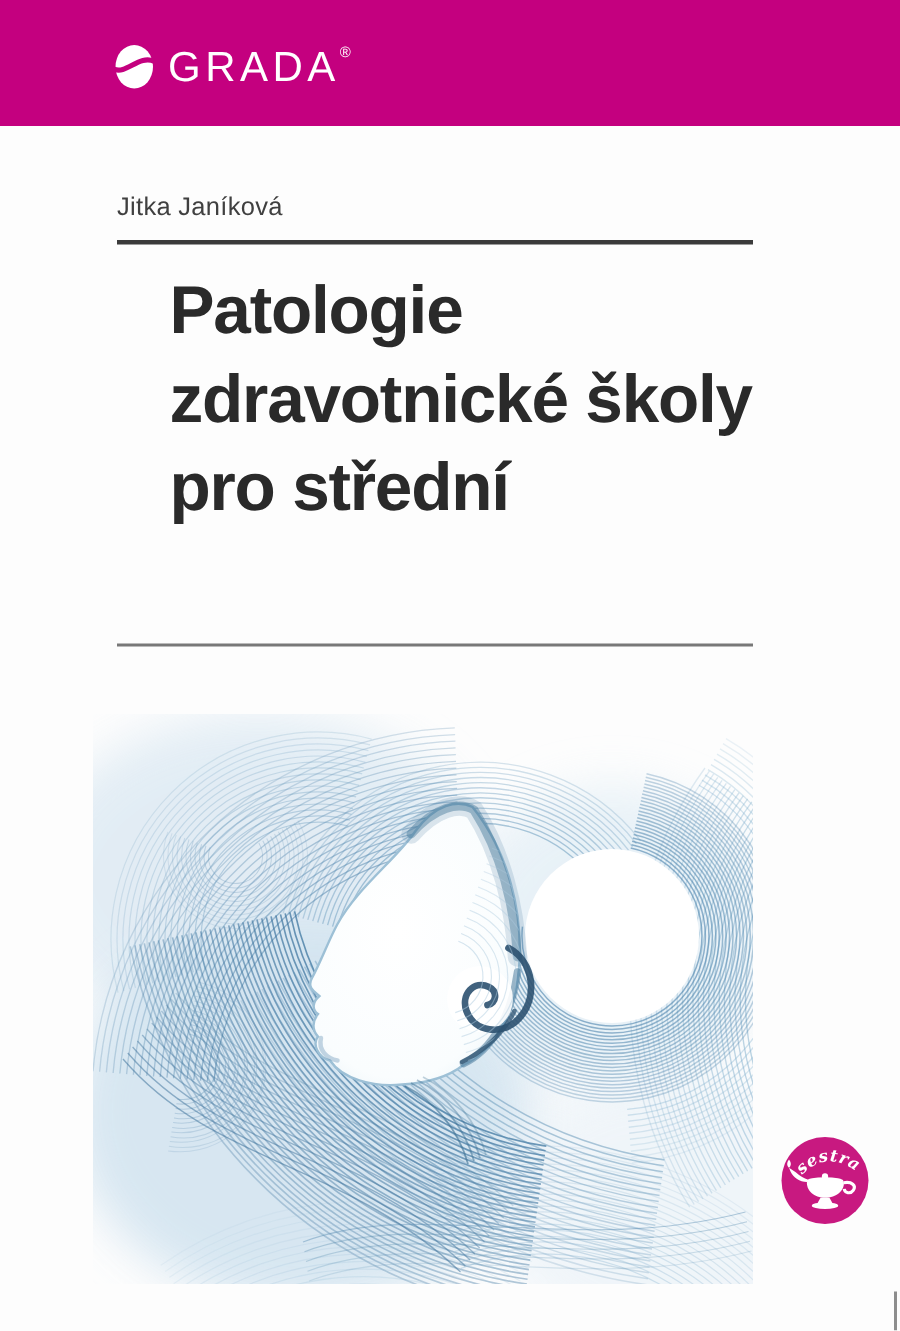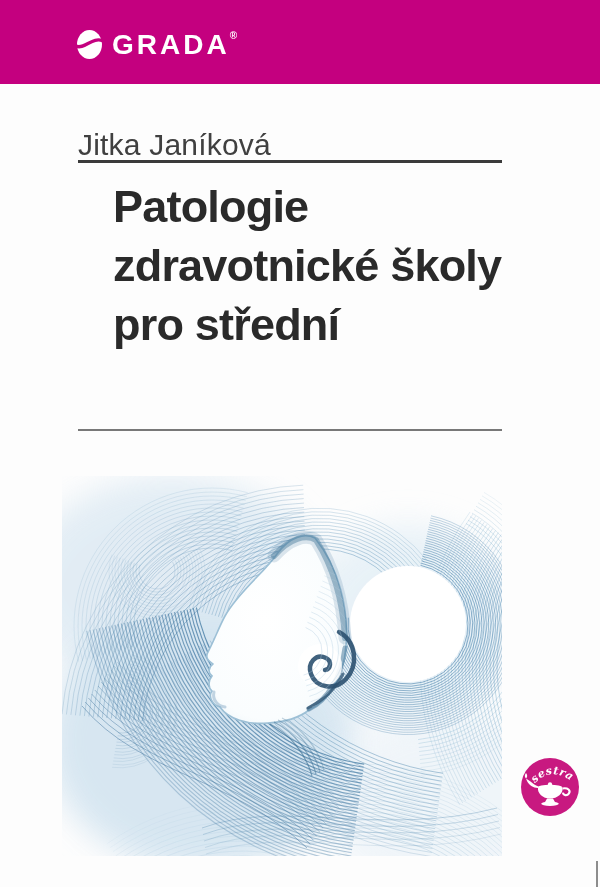--- a/index.html
+++ b/index.html
@@ -11,28 +11,28 @@
   
   .banner{
     position:absolute;left:0;top:0;width:600px;height:84px;
     background:var(--banner,#c4007f);
   }
   .logo{
     position:absolute;left:76px;top:29px;display:flex;align-items:flex-start;gap:9px;
   }
   .logo-egg{width:27px;height:31px;display:block;}
   .logo-word{
-    color:#fff;font-weight:700;font-size:28px;line-height:31px;
+    color:#fff;font-weight:400;font-size:28px;line-height:31px;
     letter-spacing:3px;display:flex;align-items:flex-start;
   }
   .logo-reg{color:#fff;font-size:10px;line-height:10px;margin-top:2px;letter-spacing:0;}
   
   .author{
     position:absolute;left:78px;top:128px;
-    font-size:30px;color:var(--author_text,#404040);letter-spacing:.2px;white-space:nowrap;
+    font-size:17px;color:var(--author_text,#404040);letter-spacing:.2px;white-space:nowrap;
   }
   .rule1{
     position:absolute;left:78px;top:160px;width:424px;height:2.5px;
     background:#3b3b3b;
   }
   .title{
     position:absolute;left:77px;top:177px;
     font-size:45px;font-weight:700;color:var(--title_text,#2a2a2a);
     line-height:59px;letter-spacing:-0.8px;white-space:nowrap;margin-left:36px;
   }

